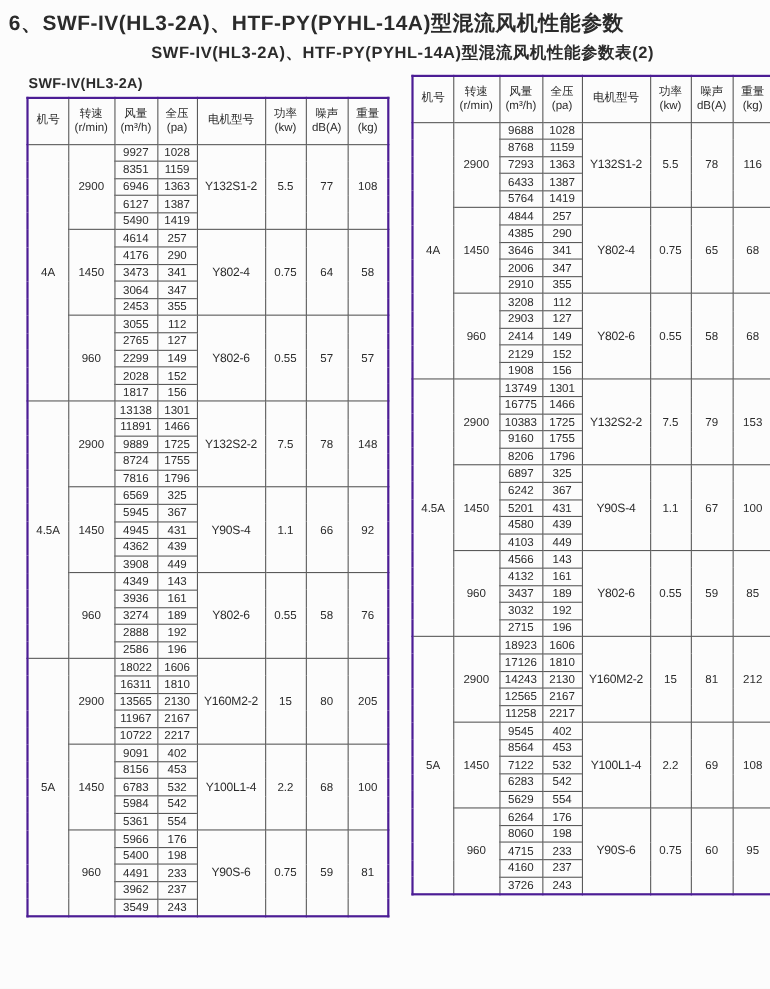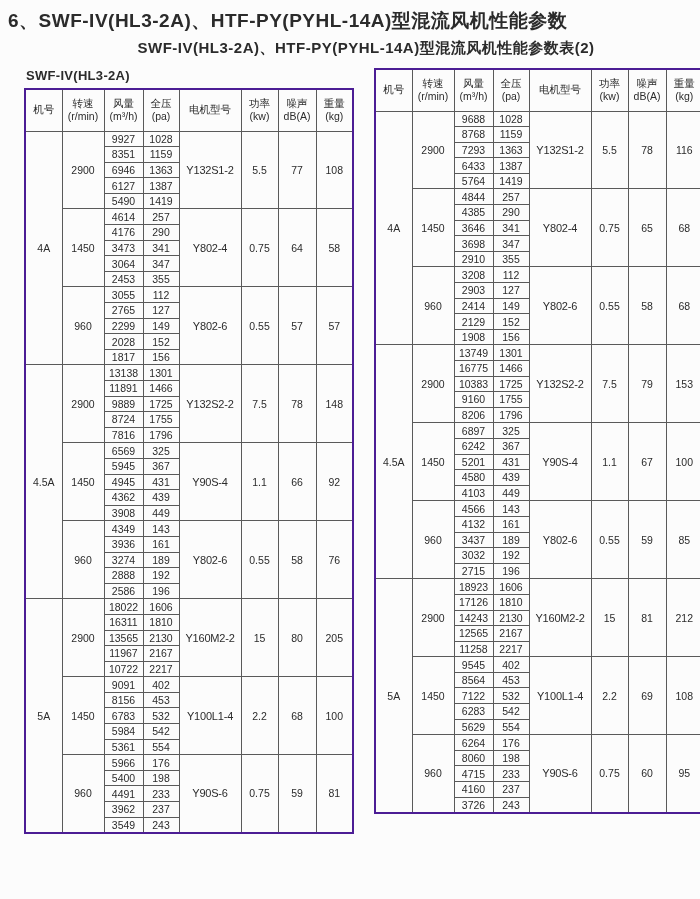--- a/index.html
+++ b/index.html
@@ -422,21 +422,21 @@
             </tr>
             <tr>
               <td class="flow-cell">4385</td>
               <td class="pressure-cell">290</td>
             </tr>
             <tr>
               <td class="flow-cell">3646</td>
               <td class="pressure-cell">341</td>
             </tr>
             <tr>
-              <td class="flow-cell">3698</td>
+              <td class="flow-cell">2006</td>
               <td class="pressure-cell">347</td>
             </tr>
             <tr>
               <td class="flow-cell">2910</td>
               <td class="pressure-cell">355</td>
             </tr>
             <tr>
               <td rowspan="5" class="speed-cell">960</td>
               <td class="flow-cell">3208</td>
               <td class="pressure-cell">112</td>

